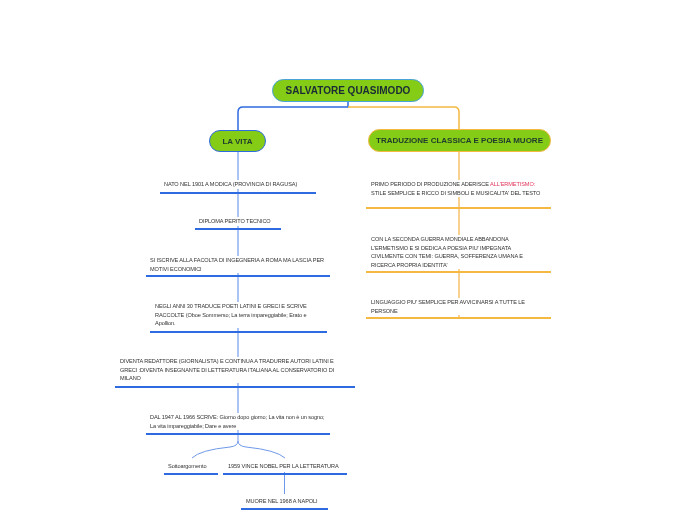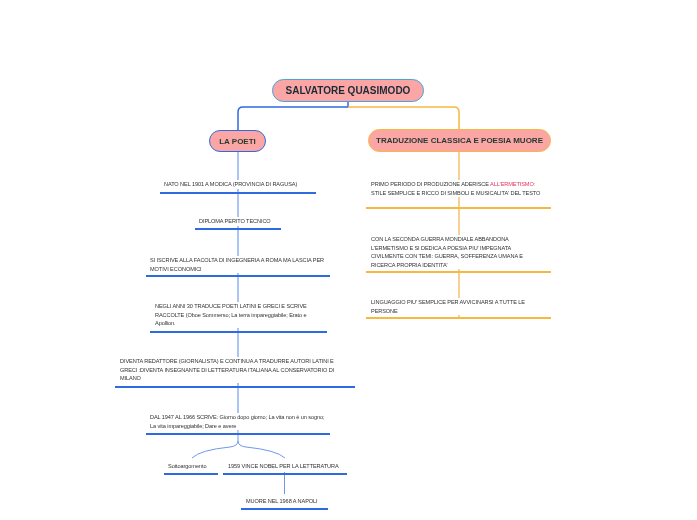--- a/index.html
+++ b/index.html
@@ -1,18 +1,18 @@
 <!DOCTYPE html>
 <html><head>
 <meta charset="utf-8">
 <style>
   html, body { margin:0; padding:0; }
   body { width:697px; height:520px; background:#ffffff; position:relative; overflow:hidden;
          font-family:"Liberation Sans", "DejaVu Sans", sans-serif; color:#333; }
-  .node-pill { position:absolute; box-sizing:border-box; border-radius:14px; background:#fca5a5;
+  .node-pill { position:absolute; box-sizing:border-box; border-radius:14px; background:#84cc16;
                display:flex; align-items:center; justify-content:center; font-weight:bold; color:#1f3a2e; }
   .central { left:272px; top:79px; width:152px; height:23px; border:1.5px solid #4aa3d8; font-size:10px; color:#1b2b36; }
   .vita { left:209px; top:130px; width:57px; height:22px; border:1.5px solid #2e6be0; font-size:8px; }
   .trad { left:368px; top:129px; width:183px; height:23px; border:1.5px solid #f5b942; font-size:8px; }
   .leaf { position:absolute; font-size:5.6px; line-height:8.6px; color:#333; letter-spacing:-0.1px; }
   .ul-blue { position:absolute; height:2px; background:#2e6be0; }
   .ul-orange { position:absolute; height:2px; background:#f5b942; }
   .vline-blue { position:absolute; width:2px; background:#aac4f5; }
   .vline-orange { position:absolute; width:2px; background:#f8d08f; }
   .hl { color:#e0355a; }
@@ -35,21 +35,21 @@
 
 <div class="vline-orange" style="left:458px; top:152px; height:166px;"></div>
 
 <div class="vline-blue" style="left:284px; top:472px; height:22px; background:#6f99e8; width:1px;"></div>
 
 <div class="node-pill central">
   <span>SALVATORE QUASIMODO</span>
 </div>
 
 <div class="node-pill vita">
-  <span>LA POETI</span>
+  <span>LA VITA</span>
 </div>
 
 <div class="node-pill trad">
   <span>TRADUZIONE CLASSICA E POESIA MUORE</span>
 </div>
 
 <div>
   <div class="leaf" style="left:164px; top:180px; width:160px; background:#fff;">NATO NEL 1901 A MODICA  (PROVINCIA DI RAGUSA)</div>
   <div class="ul-blue" style="left:160px; top:192px; width:156px;"></div>
 </div>

